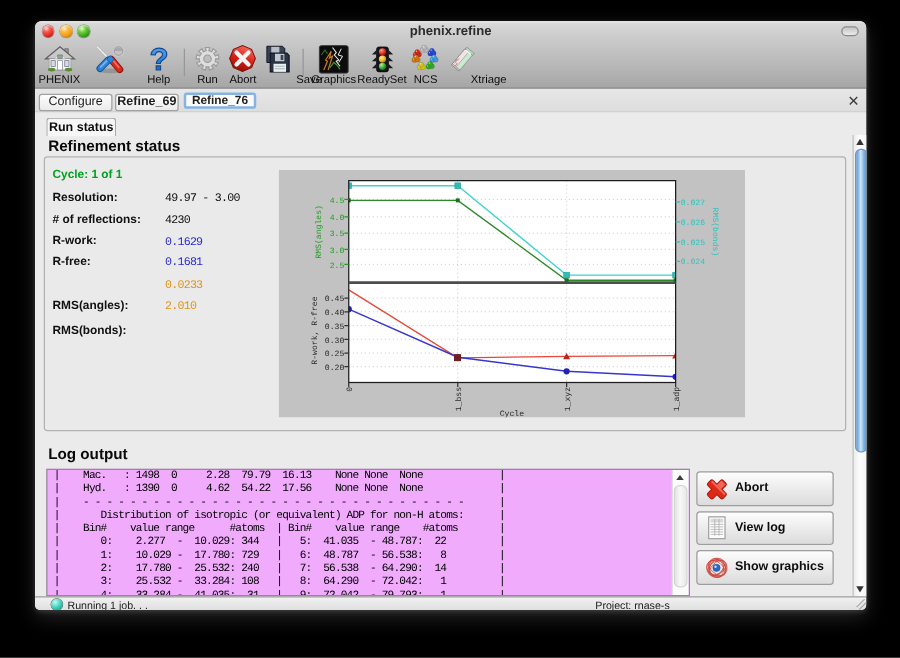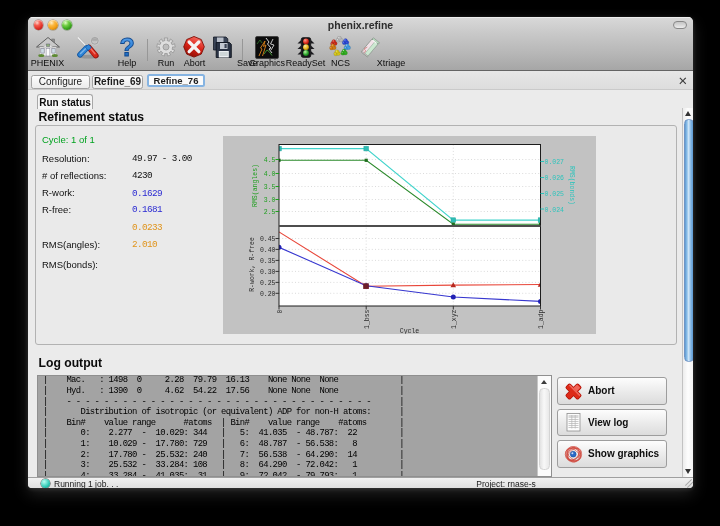--- a/index.html
+++ b/index.html
@@ -25,30 +25,30 @@
   font-size:10px;color:#1d1d1d;text-align:center;line-height:12.5px;}
 .tabsel{border:2px solid #86b4e2;background:#fafafa;font-weight:bold;top:2.5px;height:9px;line-height:9.5px;font-size:9.5px;}
 #closex{position:absolute;left:650px;top:57px;font-size:11.5px;color:#3c3c3c;}
 #content{position:absolute;left:0;top:73px;width:665px;height:387px;background:#ebebeb;}
 #runtab{position:absolute;left:9px;top:4px;width:54px;height:14px;
   background:#f6f6f6;border:1px solid #a8a8a8;border-bottom:none;border-radius:3px 3px 0 0;
   font-weight:bold;font-size:10px;text-align:center;line-height:15px;color:#0d0d0d;}
 h2{position:absolute;margin:0;font-size:12.2px;font-weight:bold;color:#0a0a0a;}
 #panel{position:absolute;left:7px;top:35px;width:640px;height:218px;
   border:1px solid #b2b2b2;border-radius:3px;background:#eaeaea;}
-.lbl{position:absolute;font-size:9.5px;font-weight:normal;color:#101010;left:6px;
+.lbl{position:absolute;font-size:9.5px;font-weight:bold;color:#101010;left:6px;
   line-height:11px;white-space:pre;}
 .val{position:absolute;font-family:"Liberation Mono",monospace;font-size:9.3px;letter-spacing:-0.6px;left:96px;
   line-height:11px;color:#111;white-space:pre;}
 .green{color:#00a21f;}
 .blue{color:#2a2ad2;}
 .orange{color:#e0941c;}
 #chartbox{position:absolute;left:186.5px;top:9.5px;width:373.5px;height:198px;}
 #logbox{position:absolute;left:9px;top:285px;width:512.5px;height:100px;
-  border:1px solid #8f8f8f;background:#a3a3a3;overflow:hidden;}
+  border:1px solid #8f8f8f;background:#f0abfc;overflow:hidden;}
 #logtext{position:absolute;left:5px;top:-0.6px;font-family:"Liberation Mono",monospace;
   font-size:8.9px;letter-spacing:-0.64px;line-height:10.6px;color:#000;white-space:pre;}
 #logsb{position:absolute;right:0;top:0;width:12.5px;height:100px;background:#fbfbfb;
   border-left:1px solid #c6c6c6;}
 #logthumb{position:absolute;left:1px;top:12px;width:8.5px;height:80px;border-radius:4.5px;
   background:linear-gradient(90deg,#e2e2e2,#f8f8f8 45%,#e8e8e8);border:1px solid #d4d4d4;}
 .btn{position:absolute;left:529px;width:108px;height:25.5px;
   border:1px solid #9d9d9d;border-radius:3px;
   background:linear-gradient(180deg,#fdfdfd,#eaeaea 55%,#dcdcdc);}
 .btn .bl{position:absolute;left:30px;top:0;height:25.5px;line-height:26px;

